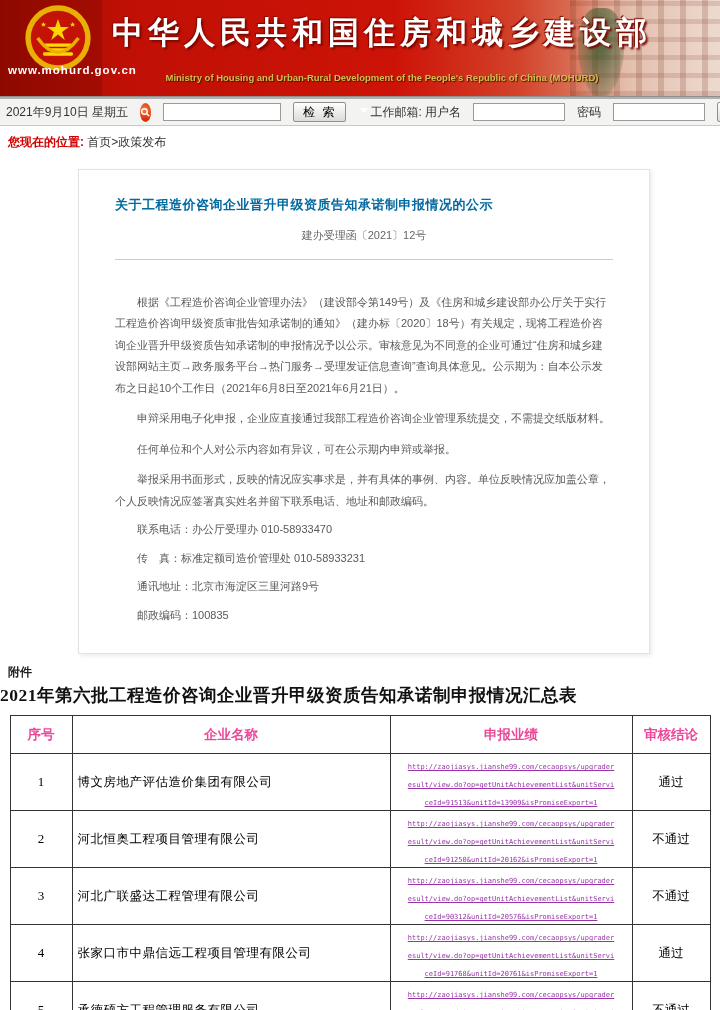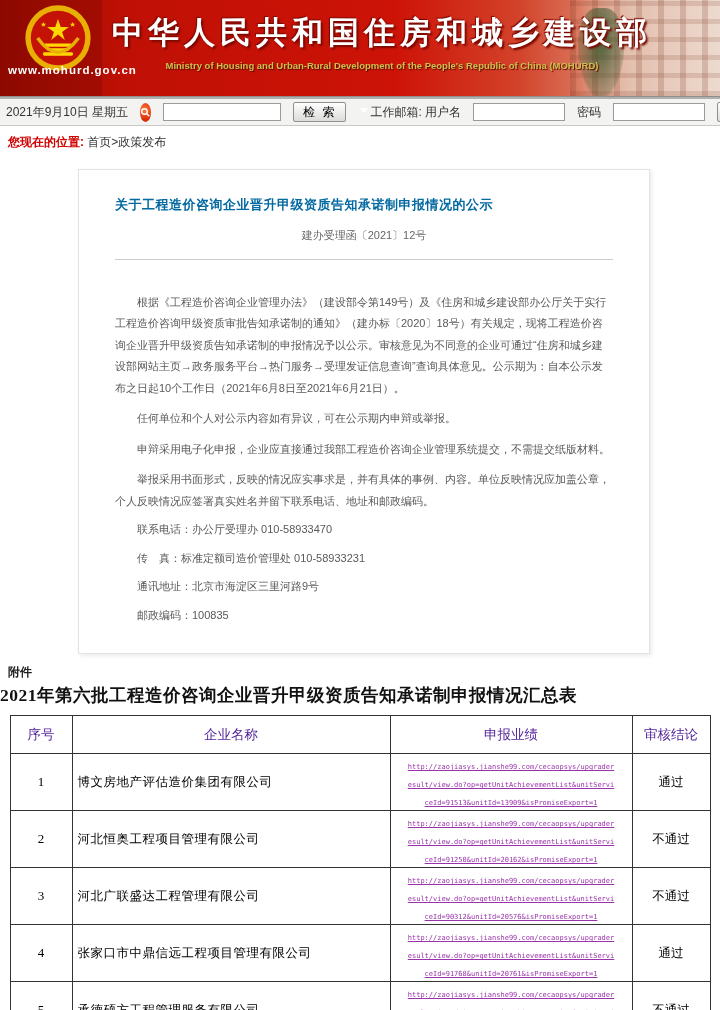--- a/index.html
+++ b/index.html
@@ -9,21 +9,21 @@
   
   .banner { position:relative; height:96px;
     background:linear-gradient(90deg,#9c0a01 0%,#c01005 18%,#cd1307 55%,#d3422a 72%,#dd9277 86%,#e8c4b4 100%); }
   .banner .emblem-pad { position:absolute; left:0; top:0; width:102px; height:96px;
     background:linear-gradient(90deg,#8d0900,#a30c02); }
   .emblem { position:absolute; left:24px; top:4px; width:68px; height:68px; }
   .site-url { position:absolute; left:8px; top:64px; color:#fff; font-size:11.5px; font-weight:bold; letter-spacing:1px; }
   .site-title { position:absolute; left:112px; top:12px; width:540px; text-align:center;
     color:#fff; font-size:31px; font-weight:bold; letter-spacing:5px;
     text-shadow:2px 2px 2px #7a0800, -1px -1px 1px #7a0800; white-space:nowrap; }
-  .site-subtitle { position:absolute; left:112px; top:60px; width:540px; text-align:center;
+  .site-subtitle { position:absolute; left:112px; top:72px; width:540px; text-align:center;
     color:#c9c24e; font-size:9.5px; font-weight:bold; text-shadow:1px 1px 1px #5f0600; }
   .building { position:absolute; right:0; top:0; width:150px; height:96px; opacity:.8;
     background:
       repeating-linear-gradient(90deg, rgba(120,60,40,.25) 0 6px, rgba(255,255,255,0) 6px 22px),
       repeating-linear-gradient(0deg, rgba(120,60,40,.2) 0 5px, rgba(255,255,255,0) 5px 18px),
       linear-gradient(90deg, rgba(232,196,180,0) 0%, #e6cabc 40%, #efe0d6 100%); }
   .tree { position:absolute; right:96px; top:8px; width:46px; height:88px; border-radius:40% 40% 30% 30%;
     background:radial-gradient(ellipse at 50% 35%, rgba(46,84,40,.85), rgba(46,84,40,.25) 70%, transparent 75%); }
   .banner-rule { height:3px; background:#b0b0ae; border-top:1px solid #8e8e8c; }
 
@@ -59,21 +59,21 @@
 
   
   .attachment { font-size:12px; color:#222; font-weight:bold; margin:10px 0 2px 8px;
     font-family:"Liberation Serif","DejaVu Serif",serif; }
   .table-title { text-align:left; font-size:17.5px; font-weight:bold; color:#111; margin:2px 0 8px 0;
     font-family:"Liberation Serif","DejaVu Serif",serif; letter-spacing:.5px; }
   table.results { width:700px; margin:0 auto; border-collapse:collapse; table-layout:fixed;
     font-family:"Liberation Serif","DejaVu Serif",serif; }
   table.results th, table.results td { border:1.5px solid #333; }
   col.c-no { width:62px; } col.c-company { width:318px; } col.c-url { width:242px; } col.c-result { width:78px; }
-  th.hcell { font-size:13.5px; font-weight:normal; color:#4c1d95; height:38px; }
+  th.hcell { font-size:13.5px; font-weight:bold; color:#ec4899; height:38px; }
   td.cell-no { text-align:center; font-size:13px; height:34px; }
   td.cell-company { font-size:12.5px; padding:2px 5px; letter-spacing:.5px; }
   td.cell-url { padding:1px 16px; text-align:center; }
   td.cell-url a { color:#9933aa; font-size:7px; line-height:1.45; text-decoration:underline;
     word-break:break-all; font-family:"DejaVu Sans Mono",monospace; }
   td.cell-result { text-align:center; font-size:12.5px; }
 </style>
 </head>
 <body>
 
@@ -124,22 +124,22 @@
 <div class="crumbbar">
   <span class="crumb-prefix">您现在的位置:</span><span class="crumb-path"> 首页&gt;政策发布</span>
 </div>
 
 <div class="docbox">
   <div class="doc-title">关于工程造价咨询企业晋升甲级资质告知承诺制申报情况的公示</div>
   <div class="doc-number">建办受理函〔2021〕12号</div>
   <hr class="doc-rule">
   <div class="doc-body">
       <p>根据《工程造价咨询企业管理办法》（建设部令第149号）及《住房和城乡建设部办公厅关于实行工程造价咨询甲级资质审批告知承诺制的通知》（建办标〔2020〕18号）有关规定，现将工程造价咨询企业晋升甲级资质告知承诺制的申报情况予以公示。审核意见为不同意的企业可通过“住房和城乡建设部网站主页→政务服务平台→热门服务→受理发证信息查询”查询具体意见。公示期为：自本公示发布之日起10个工作日（2021年6月8日至2021年6月21日）。</p>
+      <p>申辩采用电子化申报，企业应直接通过我部工程造价咨询企业管理系统提交，不需提交纸版材料。</p>
       <p>任何单位和个人对公示内容如有异议，可在公示期内申辩或举报。</p>
-      <p>申辩采用电子化申报，企业应直接通过我部工程造价咨询企业管理系统提交，不需提交纸版材料。</p>
       <p>举报采用书面形式，反映的情况应实事求是，并有具体的事例、内容。单位反映情况应加盖公章，个人反映情况应签署真实姓名并留下联系电话、地址和邮政编码。</p>
     </div>
   <div class="doc-contacts">
       <p>联系电话：办公厅受理办  010-58933470</p>
       <p>传　真：标准定额司造价管理处  010-58933231</p>
       <p>通讯地址：北京市海淀区三里河路9号</p>
       <p>邮政编码：100835</p>
     </div>
 </div>
 

